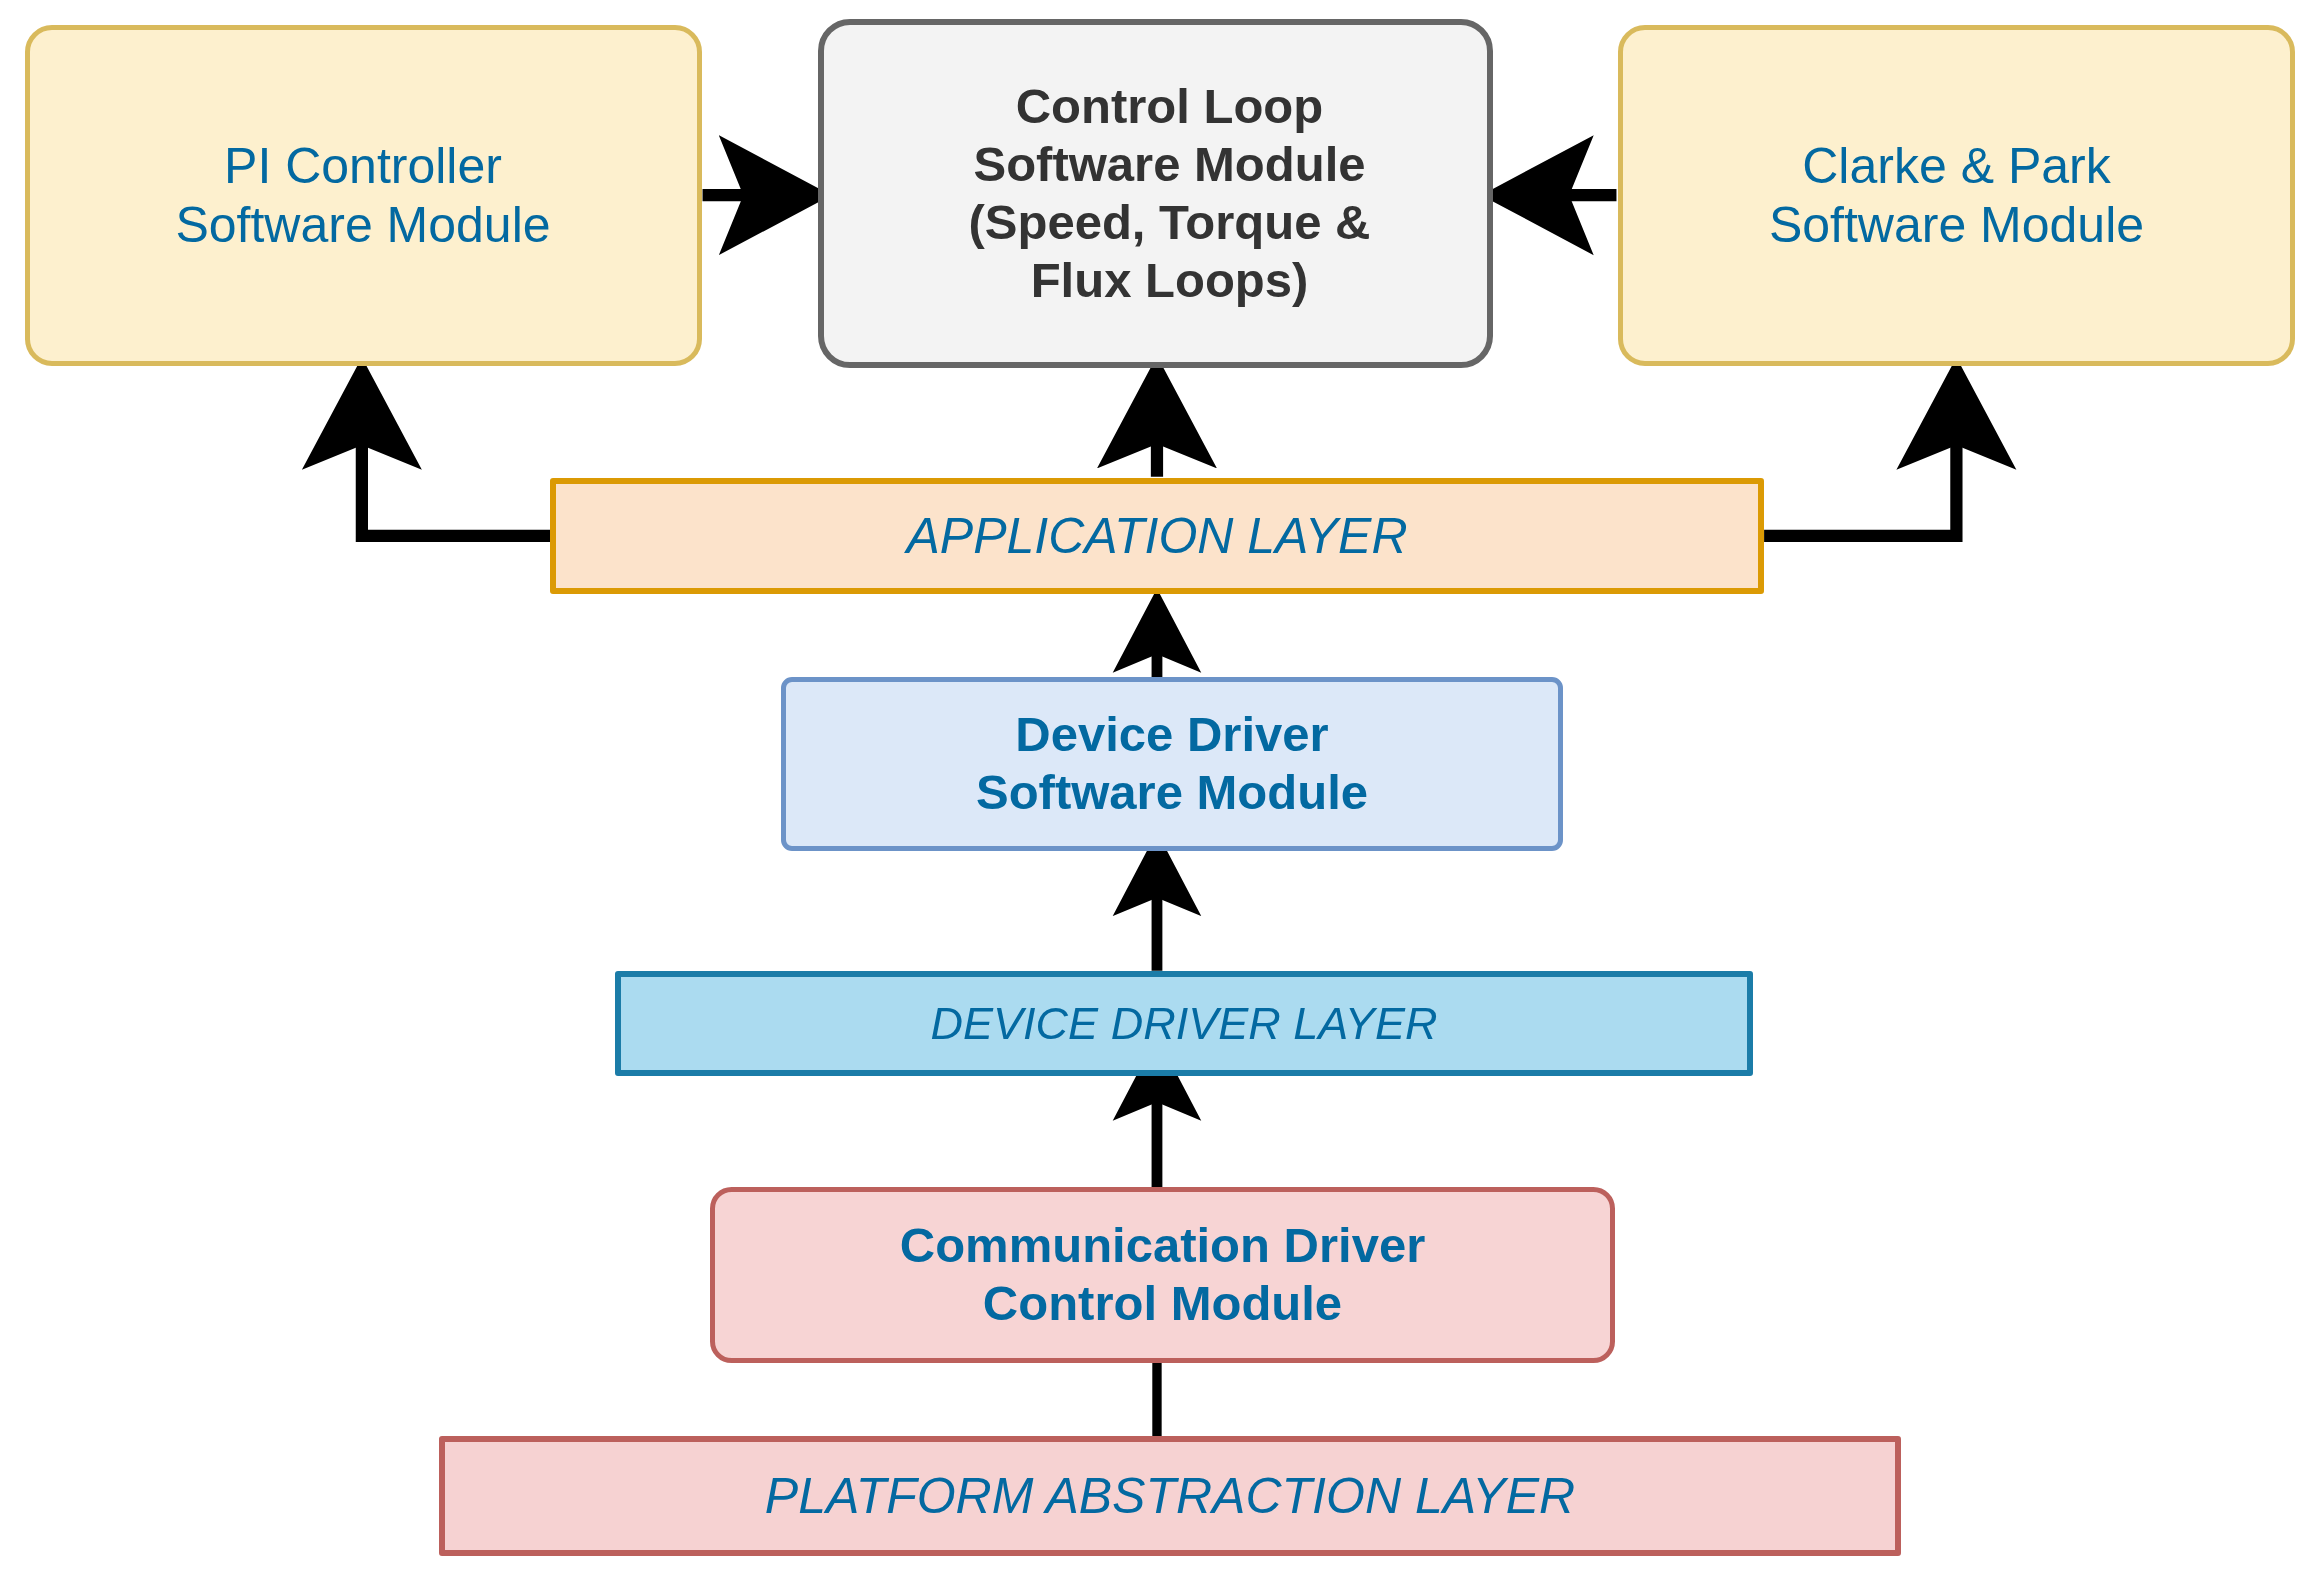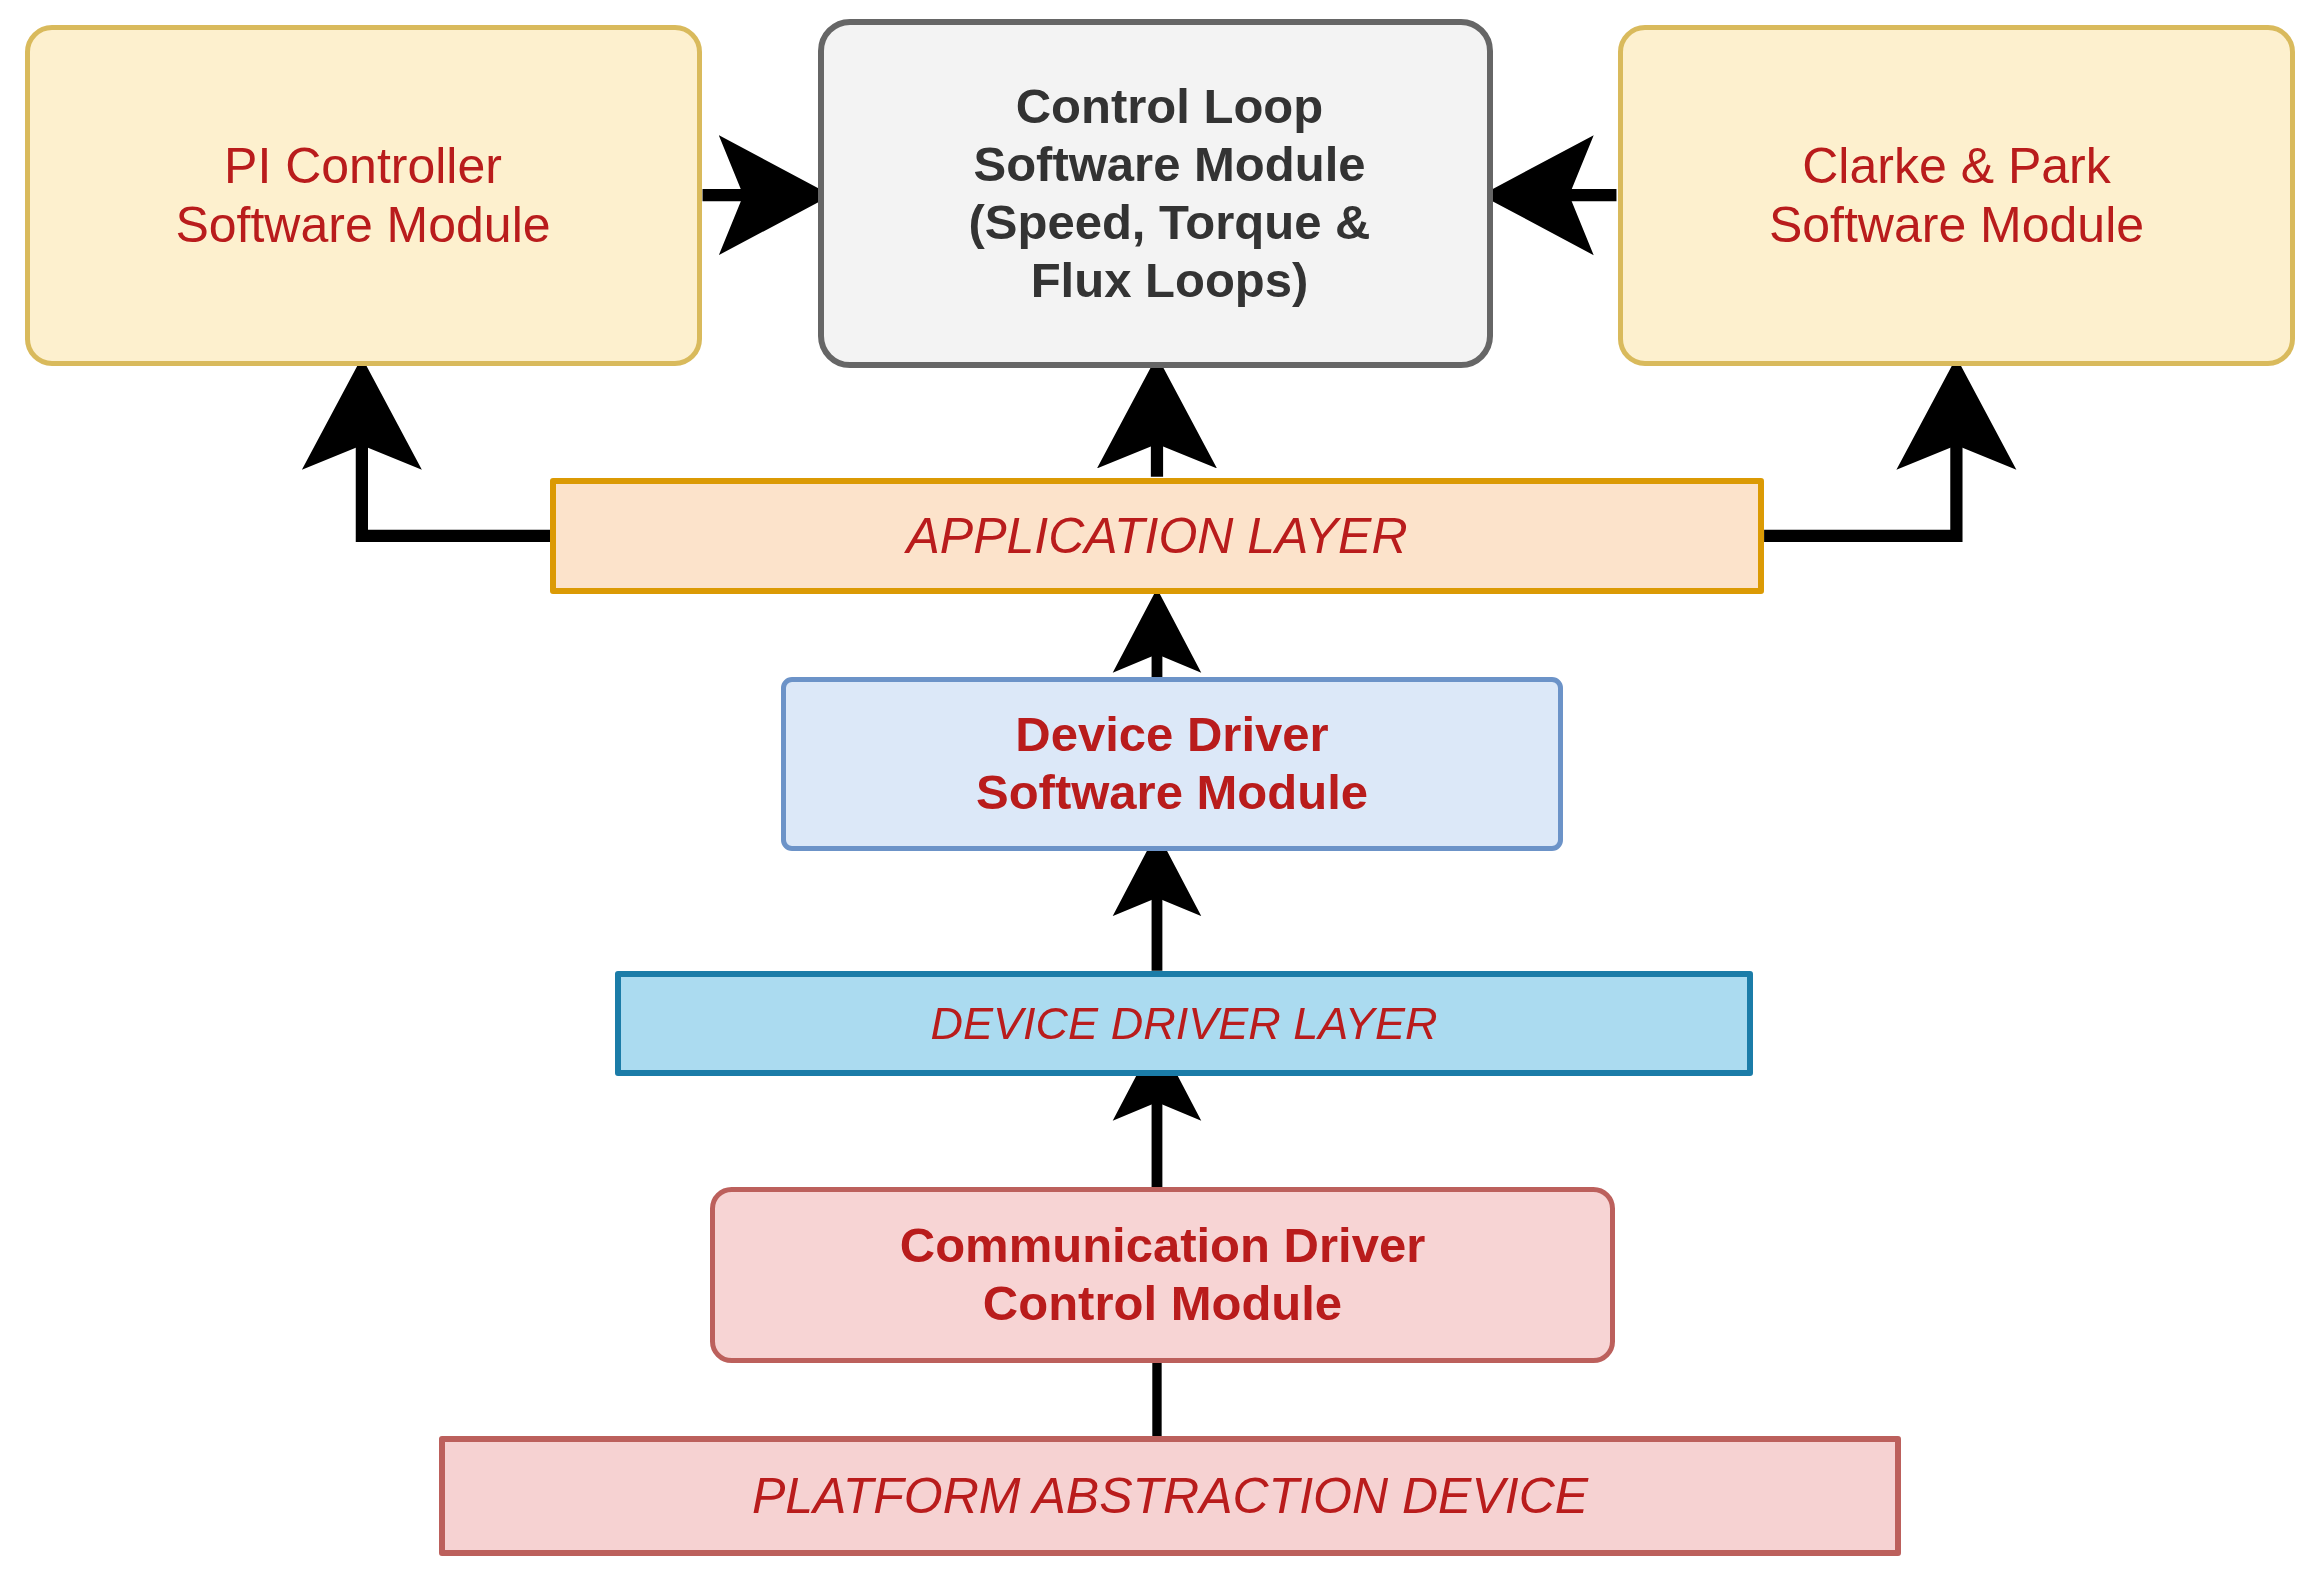--- a/index.html
+++ b/index.html
@@ -18,21 +18,21 @@
   }
 
   
   .node {
     position: absolute;
     display: flex;
     align-items: center;
     justify-content: center;
     text-align: center;
     line-height: 1.18;
-    color: #b91c1c;
+    color: #0369a1;
     white-space: pre-line;
   }
 
   
   .mod {
     border-style: solid;
     border-radius: 27px;
   }
 
   
@@ -174,16 +174,16 @@
   <div class="node bar bar-app" style="left:550px; top:478px; width:1214px; height:116px;">APPLICATION LAYER</div>
 
   <div class="node mod mod-blue" style="left:781px; top:677px; width:782px; height:174px;">Device Driver
 Software Module</div>
 
   <div class="node bar bar-dd" style="left:591px; top:971px; width:1138px; height:105px;">DEVICE DRIVER LAYER</div>
 
   <div class="node mod mod-pink" style="left:710px; top:1187px; width:905px; height:176px;">Communication Driver
 Control Module</div>
 
-  <div class="node bar bar-pal" style="left:439px; top:1436px; width:1462px; height:120px;">PLATFORM ABSTRACTION DEVICE</div>
+  <div class="node bar bar-pal" style="left:439px; top:1436px; width:1462px; height:120px;">PLATFORM ABSTRACTION LAYER</div>
 
 </div>
 
 
 </body></html>

